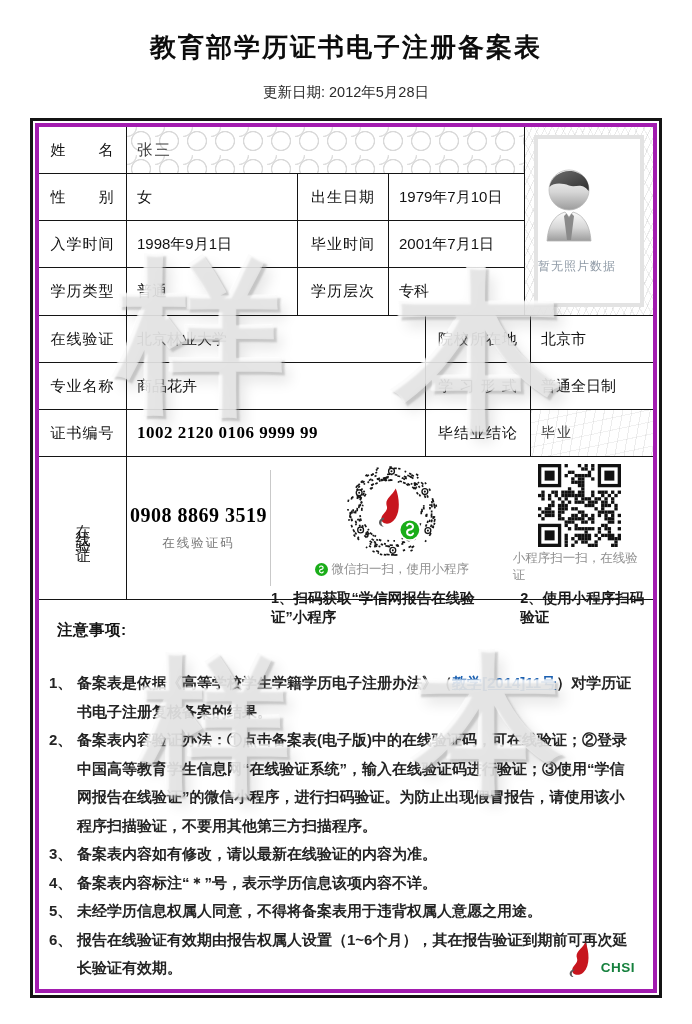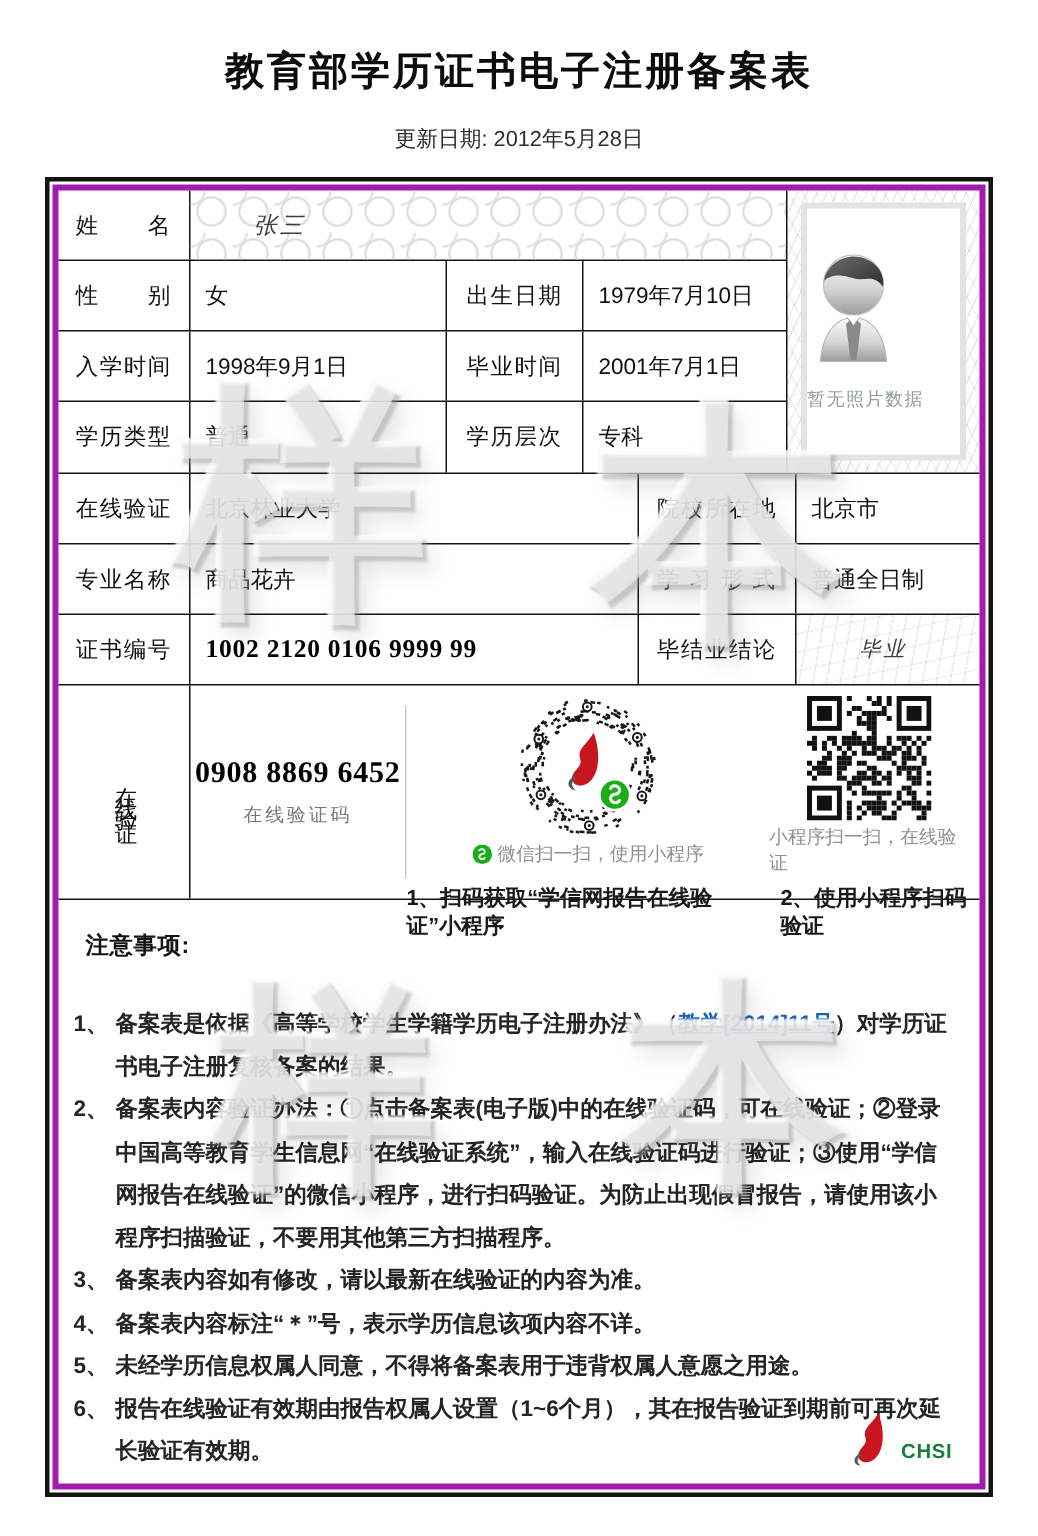--- a/index.html
+++ b/index.html
@@ -23,21 +23,21 @@
   .lbl { justify-content:center; letter-spacing:1px; }
   .val { padding-left:10px; }
   .w-l1 { width:88px; border-right:1.5px solid #141414; }
   .w-v1a { width:171px; border-right:1.5px solid #141414; }
   .w-l2a { width:91px; border-right:1.5px solid #141414; }
   .w-v2a { flex:1; }
   .w-v1b { width:299px; border-right:1.5px solid #141414; }
   .w-l2b { width:105px; border-right:1.5px solid #141414; }
   .w-v2b { flex:1; }
   .name-cell { flex:1; }
-  .hand { font-family:"Liberation Serif", serif; font-style:italic; font-size:15.5px; color:#3d3d3d; letter-spacing:2px;margin-left:32px; }
+  .hand { font-family:"Liberation Serif", serif; font-size:15.5px; color:#3d3d3d; letter-spacing:2px; }
   .cert-no { font-family:"Liberation Serif", serif; font-weight:bold; font-size:17px; letter-spacing:0.5px; color:#000; }
 
   .guilloche { background-image:
       radial-gradient(circle 10.4px at 14px 14px, transparent 8.4px, #d9d9d9 9px, #d9d9d9 9.8px, transparent 10.4px),
       radial-gradient(circle 10.4px at 0px 0px, transparent 8.4px, #dfdfdf 9px, #dfdfdf 9.8px, transparent 10.4px);
       background-size:28px 28px; }
   .hatch { background-image:
       repeating-linear-gradient(115deg, rgba(140,140,140,0.18) 0 1px, transparent 1px 6px),
       repeating-linear-gradient(62deg, rgba(140,140,140,0.13) 0 1px, transparent 1px 8px); }
   .wave { background-image:
@@ -166,21 +166,21 @@
         <div class="cell val w-v2b wave">
           <span class="hand" style="font-size:14px">毕业</span>
         </div>
       </div>
 
       <div class="v-row">
         <div class="v-lbl">
           <span class="vtext">在线验证</span>
         </div>
         <div class="code-area">
-          <div class="code">0908 8869 6452</div>
+          <div class="code">0908 8869 3519</div>
           <div class="code-lbl">在线验证码</div>
         </div>
         <div class="vdiv"></div>
         <div class="qr-zone">
           <div class="qr-cols">
             <div class="qr-col1">
               <svg id="circ-qr" width="94" height="94" viewBox="0 0 100 100">
                 <g id="dotring">
                     <rect x="-1.4" y="-0.9" width="2.6" height="1.8" fill="#161616" transform="translate(48.6 3.3) rotate(358)"></rect>
                     <rect x="-1.4" y="-0.9" width="3.3" height="1.8" fill="#161616" transform="translate(21.3 33.4) rotate(300)"></rect>

